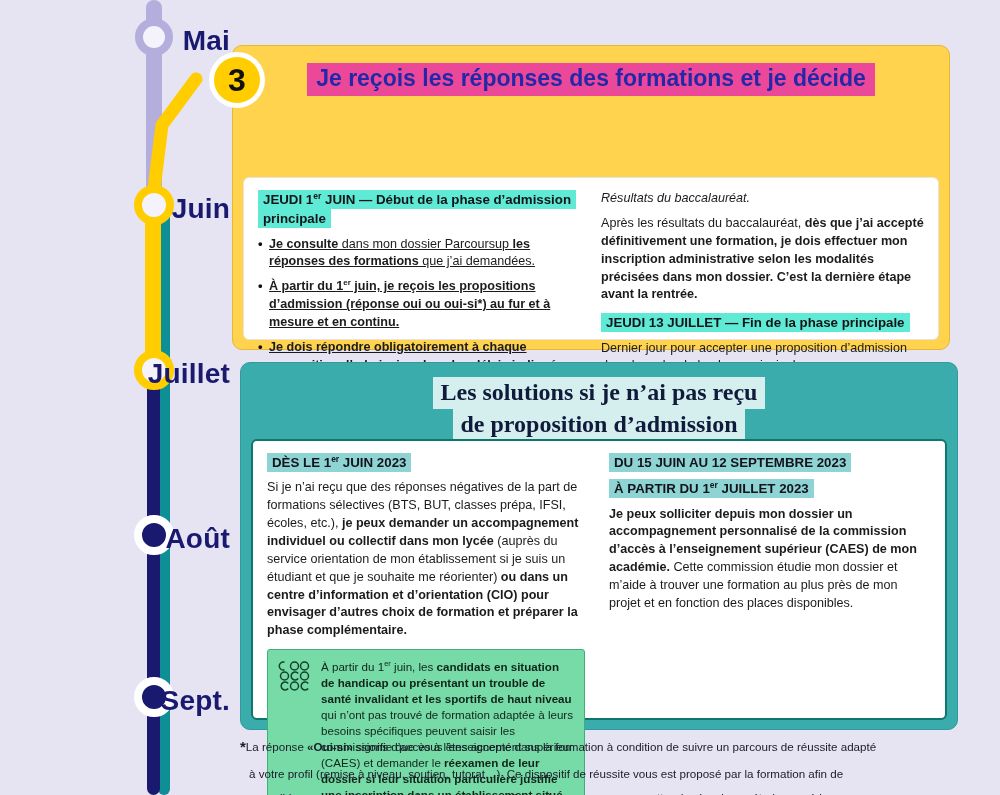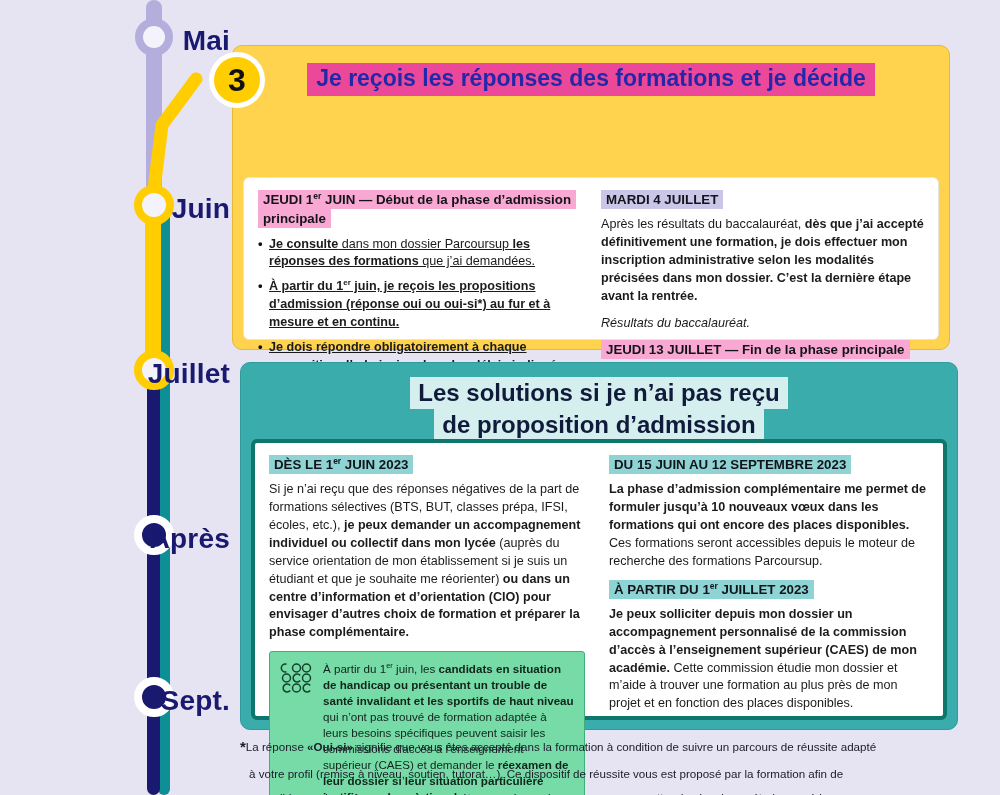--- a/index.html
+++ b/index.html
@@ -74,21 +74,21 @@
 
   .col{box-sizing:border-box;padding:12px 14px 10px 14px;}
   .col-left{width:50%;}
   .col-right{width:50%;padding-left:10px;}
 
   .sec-title{
      display:inline;font-size:13.3px;font-weight:bold;color:#13131a;
      line-height:1.45;box-decoration-break:clone;-webkit-box-decoration-break:clone;
      padding:2px 5px;
   }
-  .hl-yellow{background:#f9a8d4;}
+  .hl-yellow{background:#5eead4;}
   .hl-lilac{background:#c9c6e8;}
   .hl-teal{background:#8fd4d4;}
   .sec-title-wrap{margin-bottom:7px;}
   .sec-title sup{font-size:8.5px;vertical-align:super;line-height:0;}
 
   .p{font-size:12.6px;line-height:1.42;color:#1b1b1b;margin:0 0 9px 0;}
   .p.italic{font-style:italic;margin-bottom:7px;}
   .p b{font-weight:bold;}
 
   ul.bullets{list-style:none;margin:0 0 6px 0;padding:0;text-decoration:underline;}
@@ -98,26 +98,26 @@
   }
   ul.bullets li:before{
      content:"•";position:absolute;left:0;top:-1px;font-weight:bold;font-size:13px;color:#111;
   }
   ul.bullets li b{font-weight:bold;}
   ul.bullets li sup{font-size:8px;vertical-align:super;line-height:0;}
 
   
   .card-teal{left:240px;top:362px;width:718px;height:368px;background:#3aacab;
      border:1px solid #2f9c9b;}
-  .card-teal .card-head{padding:14px 0 12px 0;text-align:center;}
+  .card-teal .card-head{padding:14px 0 12px 0;text-align:center;font-family:Liberation Serif, serif;}
   .head-teal-line{
      display:inline-block;background:#d5efef;color:#101a3a;
      font-size:24px;font-weight:bold;padding:1px 8px 2px 8px;line-height:1.22;
   }
-  .card-teal .card-body{top:76px;border:4px solid #0f766e;}
+  .card-teal .card-body{top:76px;border:2px solid #0f766e;}
 
   
   .green-box{
      margin-top:9px;background:#77dba7;border:1px solid #3fae7a;border-radius:3px;
      padding:9px 10px 10px 10px;display:flex;gap:9px;box-sizing:border-box;
   }
   .green-box .gb-text{font-size:11.6px;line-height:1.38;color:#10241b;}
   .green-box .gb-text b{font-weight:bold;text-align:center;}
   .green-box .gb-text sup{font-size:7.5px;vertical-align:super;line-height:0;}
   .dots-icon{flex:0 0 auto;width:34px;height:32px;margin-top:1px;}
@@ -148,21 +148,21 @@
 
     <div class="node node-lilac"></div>
     <div class="node node-juin"></div>
     <div class="node node-juillet"></div>
     <div class="node node-aout"></div>
     <div class="node node-sept"></div>
 
     <div class="m-label m-mai">Mai</div>
     <div class="m-label m-juin">Juin</div>
     <div class="m-label m-juillet">Juillet</div>
-    <div class="m-label m-aout">Après</div>
+    <div class="m-label m-aout">Août</div>
     <div class="m-label m-sept">Sept.</div>
   </div>
 
   <div class="step-badge">3</div>
 
   <div class="card card-yellow">
 
     <div class="card-head">
       <div>
         <span class="head-sub">Je reçois les réponses des formations et je décide</span>
@@ -179,25 +179,22 @@
             <li><b>Je consulte</b> dans mon dossier Parcoursup <b>les réponses des formations</b> que j’ai demandées.</li>
             <li><b>À partir du 1</b><b><sup>er</sup></b><b> juin, je reçois les propositions d’admission (réponse oui ou oui-si*) au fur et à mesure et en continu.</b></li>
             <li><b>Je dois répondre obligatoirement à chaque proposition d’admission dans les délais indiqués dans mon dossier.</b></li>
           </ul>
         <div class="sec-title-wrap">
           <span class="sec-title hl-yellow">JEUDI 15 JUIN — La phase d’admission complémentaire est ouverte</span>
         </div>
       </div>
 
       <div class="col col-right">
-        <div class="sec-title-wrap">
-          <span class="sec-title hl-lilac">MARDI 4 JUILLET</span>
-        </div>
+        <p class="p italic">Résultats du baccalauréat.</p>
         <p class="p">Après les résultats du baccalauréat, <b>dès que j’ai accepté définitivement une formation, je dois effectuer mon inscription administrative selon les modalités précisées dans mon dossier. C’est la dernière étape avant la rentrée.</b></p>
-        <p class="p italic">Résultats du baccalauréat.</p>
         <div class="sec-title-wrap">
           <span class="sec-title hl-yellow">JEUDI 13 JUILLET — Fin de la phase principale</span>
         </div>
         <p class="p">Dernier jour pour accepter une proposition d’admission dans le cadre de la phase principale.</p>
       </div>
 
     </div>
   </div>
 
   <div class="card card-teal">
@@ -230,21 +227,20 @@
             </g>
           </svg>
           <div class="gb-text">À partir du 1<sup>er</sup> juin, les <b>candidats en situation de handicap ou présentant un trouble de santé invalidant et les sportifs de haut niveau</b> qui n’ont pas trouvé de formation adaptée à leurs besoins spécifiques peuvent saisir les commissions d’accès à l’enseignement supérieur (CAES) et demander le <b>réexamen de leur dossier si leur situation particulière justifie une inscription dans un établissement situé dans une zone géographique déterminée.</b></div>
         </div>
       </div>
 
       <div class="col col-right">
         <div class="sec-title-wrap">
           <span class="sec-title hl-teal">DU 15 JUIN AU 12 SEPTEMBRE 2023</span>
         </div>
-        <p class="p"><b>La phase d’admission complémentaire me permet de formuler jusqu’à 10 nouveaux vœux dans les formations qui ont encore des places disponibles.</b> Ces formations seront accessibles depuis le moteur de recherche des formations Parcoursup.</p>
         <div class="sec-title-wrap">
           <span class="sec-title hl-teal">À PARTIR DU 1<sup>er</sup> JUILLET 2023</span>
         </div>
         <p class="p"><b>Je peux solliciter depuis mon dossier un accompagnement personnalisé de la commission d’accès à l’enseignement supérieur (CAES) de mon académie.</b> Cette commission étudie mon dossier et m’aide à trouver une formation au plus près de mon projet et en fonction des places disponibles.</p>
       </div>
 
     </div>
   </div>
 
   <div class="footnote">

